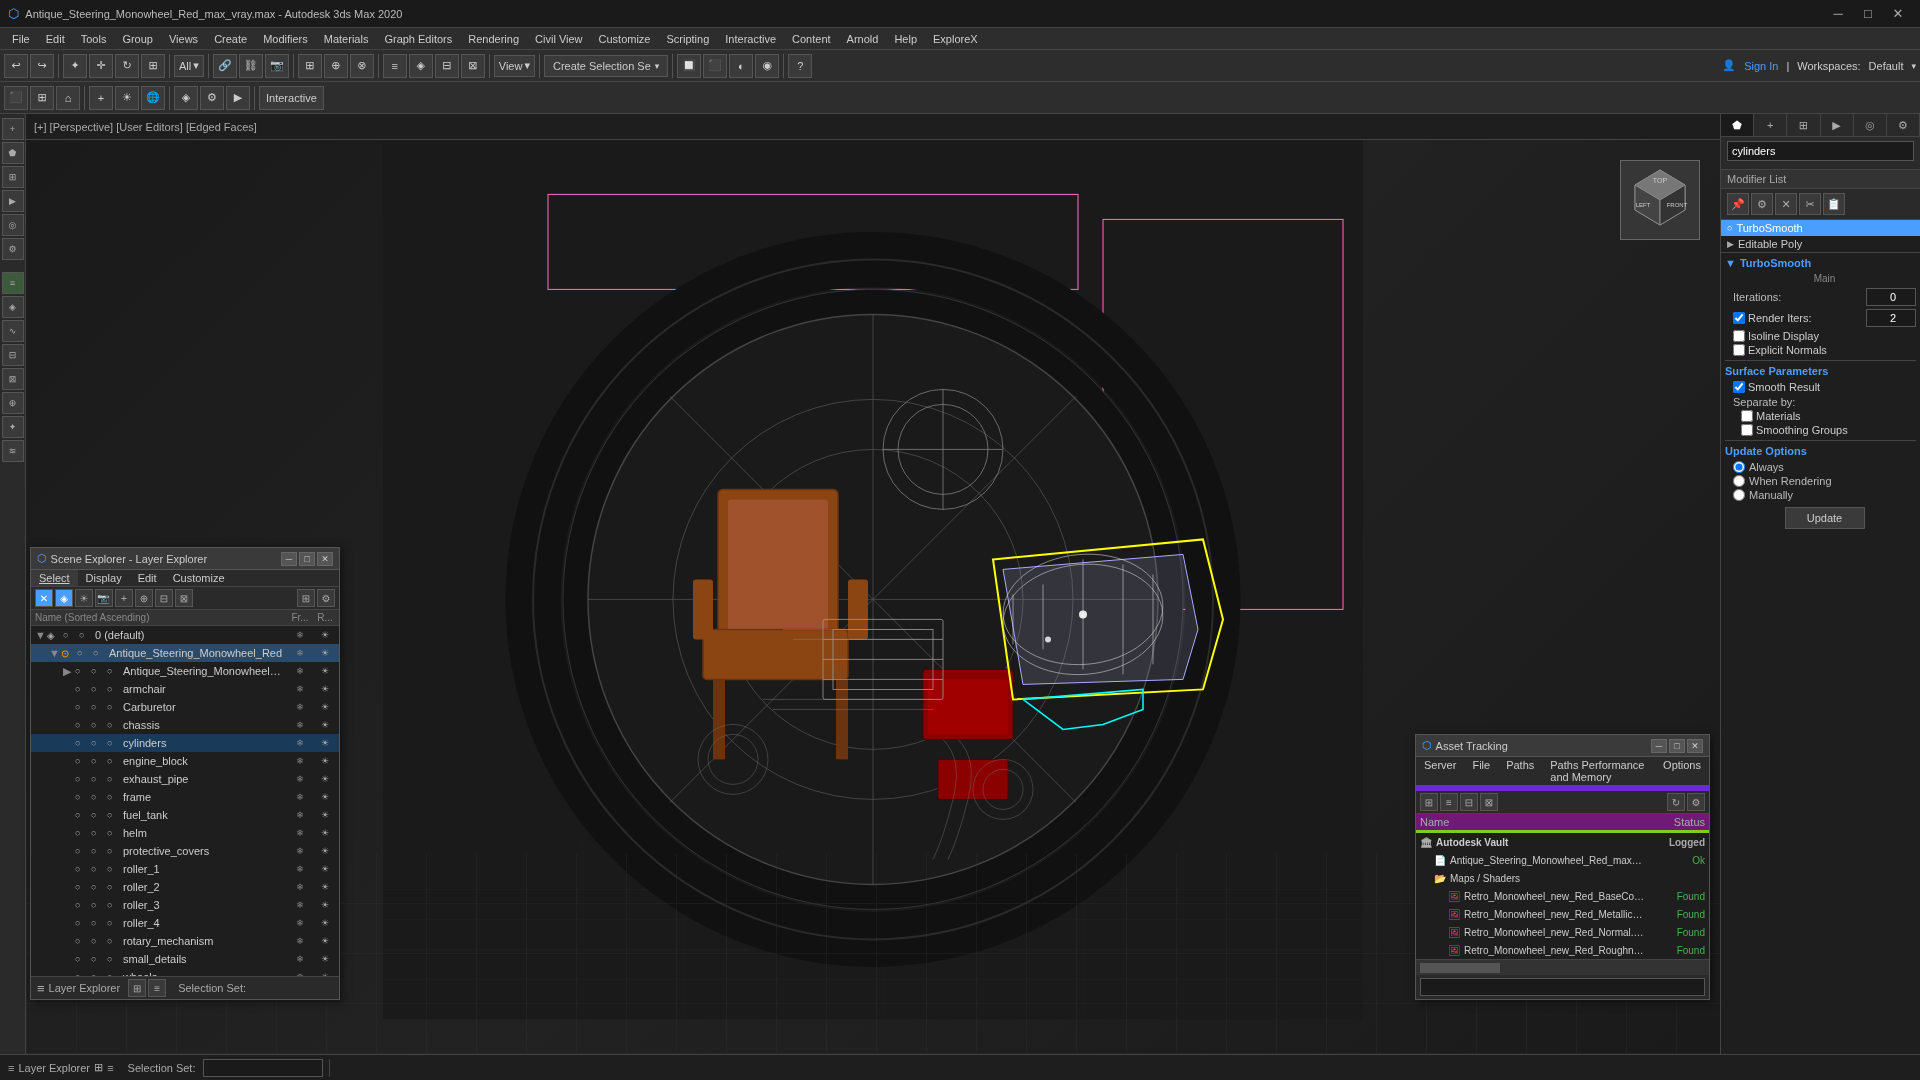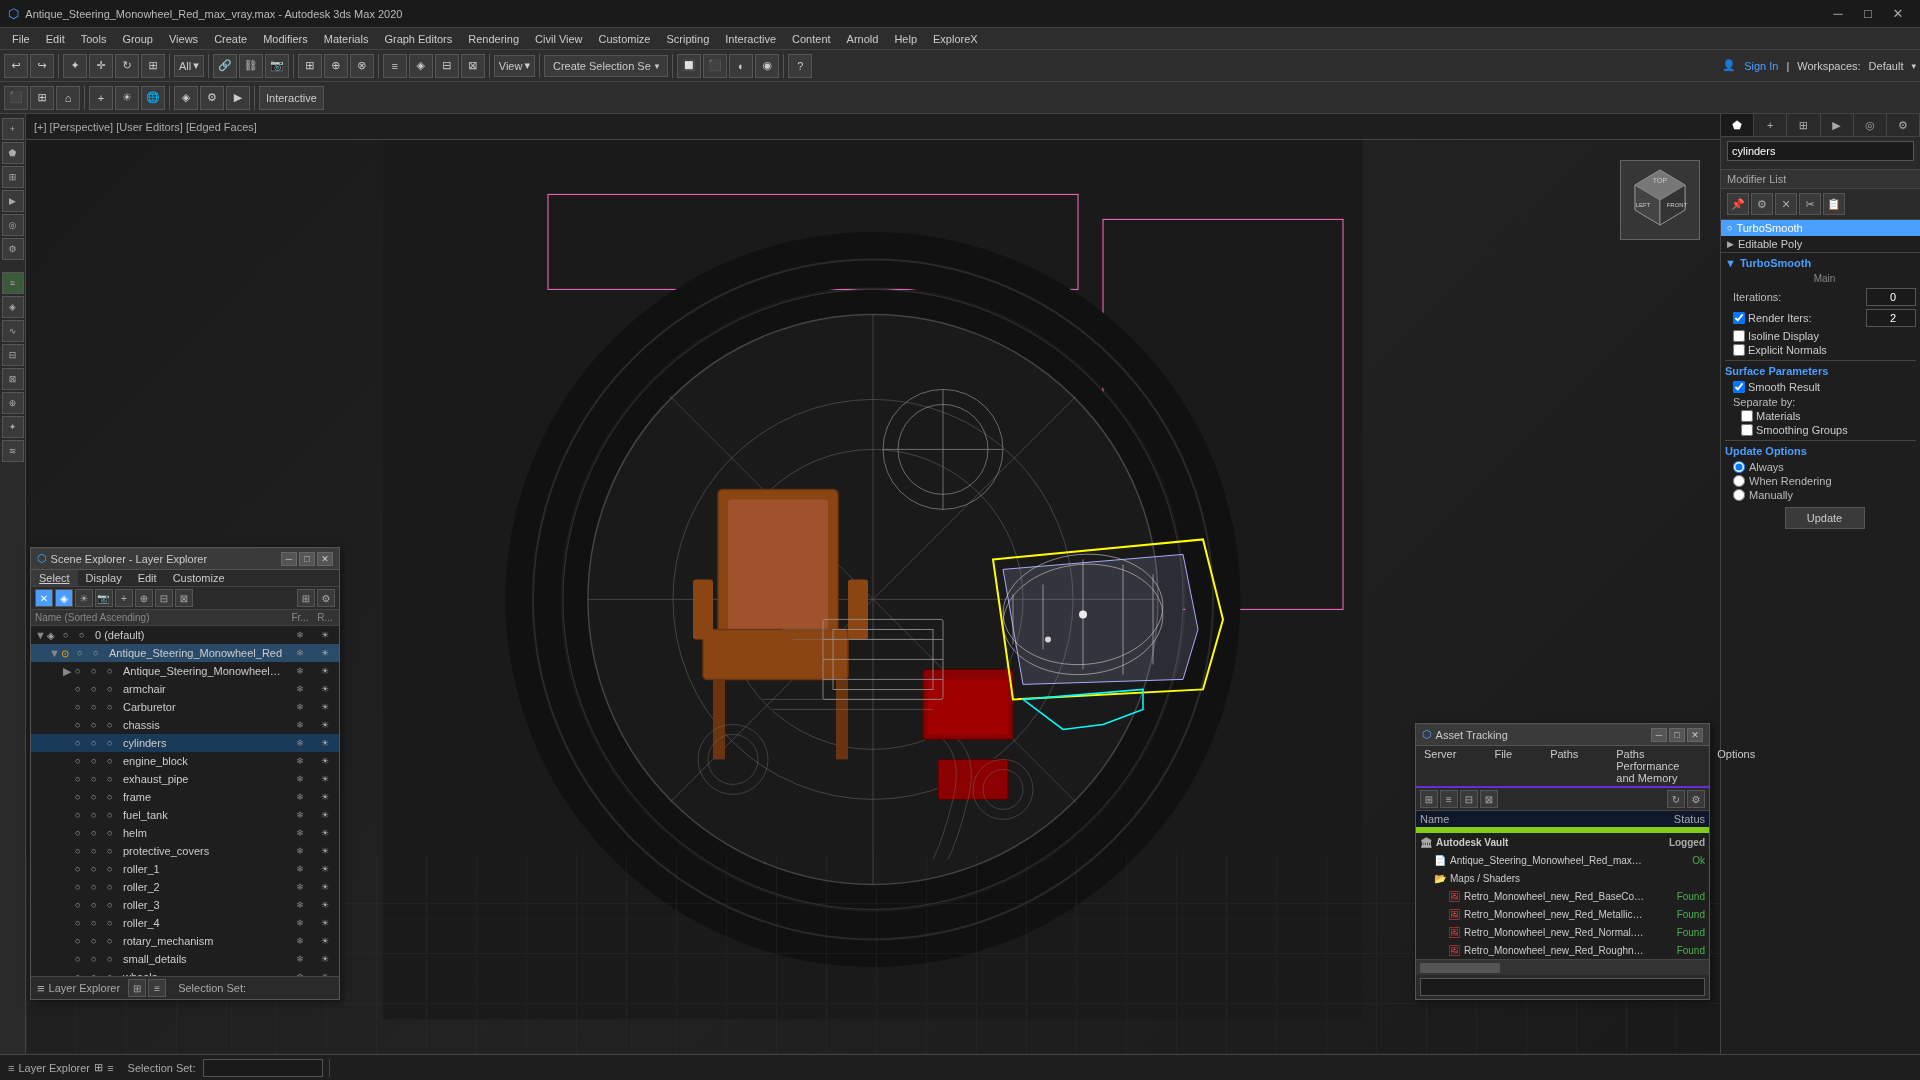--- a/index.html
+++ b/index.html
@@ -90,25 +90,25 @@
     .layer-indent { width: 14px; flex-shrink: 0; }
     .layer-expand { width: 12px; flex-shrink: 0; color: #888; }
     .layer-icon { width: 14px; flex-shrink: 0; margin-right: 2px; }
     .layer-name { flex: 1; overflow: hidden; text-overflow: ellipsis; white-space: nowrap; }
     .layer-fr-col { width: 30px; display: flex; justify-content: center; }
     .layer-r-col { width: 20px; display: flex; justify-content: center; }
     .layer-footer { padding: 2px 6px; background: #2a2a2a; border-top: 1px solid #444; display: flex; align-items: center; gap: 4px; font-size: 11px; color: #aaa; }
 
     
     #asset-tracking { position: absolute; right: 210px; bottom: 80px; width: 295px; background: #2a2a2a; border: 1px solid #555; z-index: 100; box-shadow: 2px 2px 8px rgba(0,0,0,0.5); }
-    .asset-menu { display: flex; border-bottom: 2px solid #6d28d9; gap: 22px; }
+    .asset-menu { display: flex; border-bottom: 6px solid #6d28d9; }
     .asset-menu-item { padding: 2px 8px; font-size: 11px; color: #ccc; cursor: pointer; }
     .asset-toolbar { display: flex; align-items: center; padding: 2px 4px; border-bottom: 1px solid #444; gap: 2px; }
     .asset-toolbar-btn { width: 18px; height: 18px; background: #3a3a3a; border: 1px solid #555; display: flex; align-items: center; justify-content: center; cursor: pointer; font-size: 10px; color: #aaa; }
-    .asset-table-header { display: flex; background: #0f172a; border-bottom: 6px solid #84cc16; padding: 2px 4px; font-size: 11px; color: #aaa; }
+    .asset-table-header { display: flex; background: #701a75; border-bottom: 3px solid #84cc16; padding: 2px 4px; font-size: 11px; color: #aaa; }
     .asset-col-name { flex: 1; }
     .asset-col-status { width: 60px; text-align: right; }
     .asset-list { max-height: 200px; overflow-y: auto; background: #1e1e1e; }
     .asset-item { display: flex; align-items: center; padding: 2px 4px; font-size: 11px; color: #ccc; min-height: 18px; }
     .asset-item.parent { font-weight: bold; }
     .asset-item-indent { width: 14px; }
     .asset-item-icon { width: 14px; margin-right: 2px; font-size: 10px; }
     .asset-item-name { flex: 1; overflow: hidden; text-overflow: ellipsis; white-space: nowrap; font-size: 10px; }
     .asset-item-status { width: 60px; text-align: right; font-size: 10px; }
     .status-ok { color: #4caf50; }

